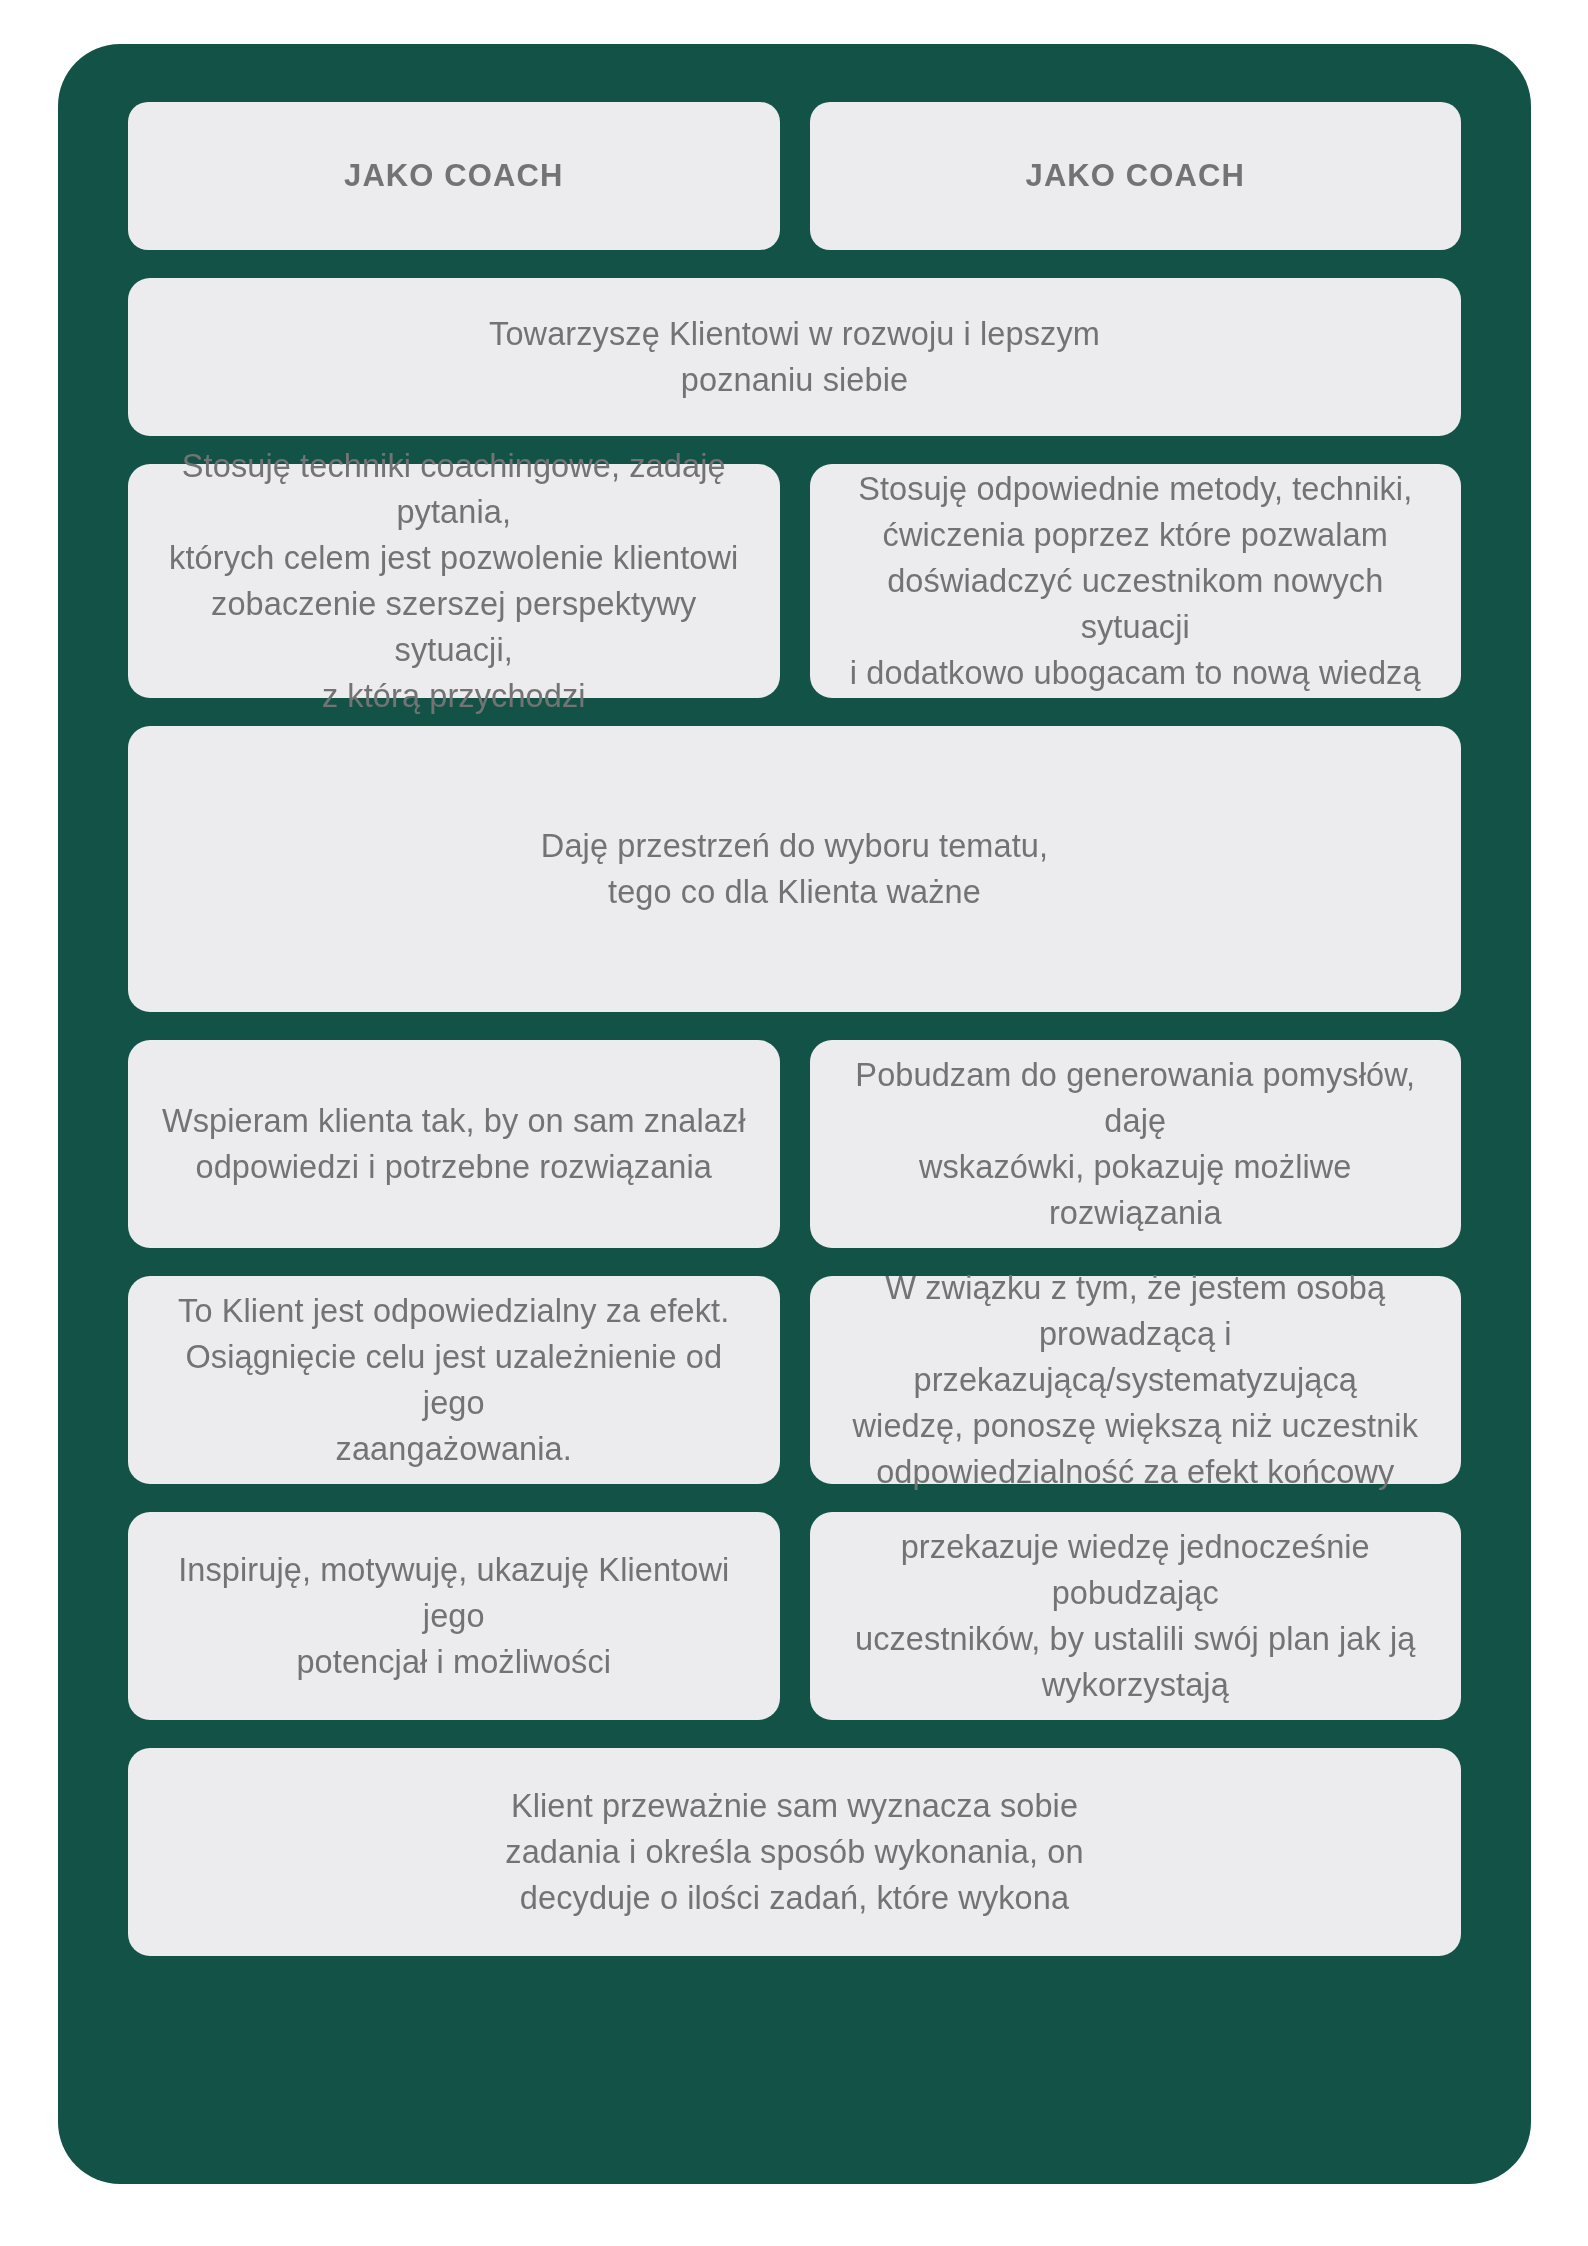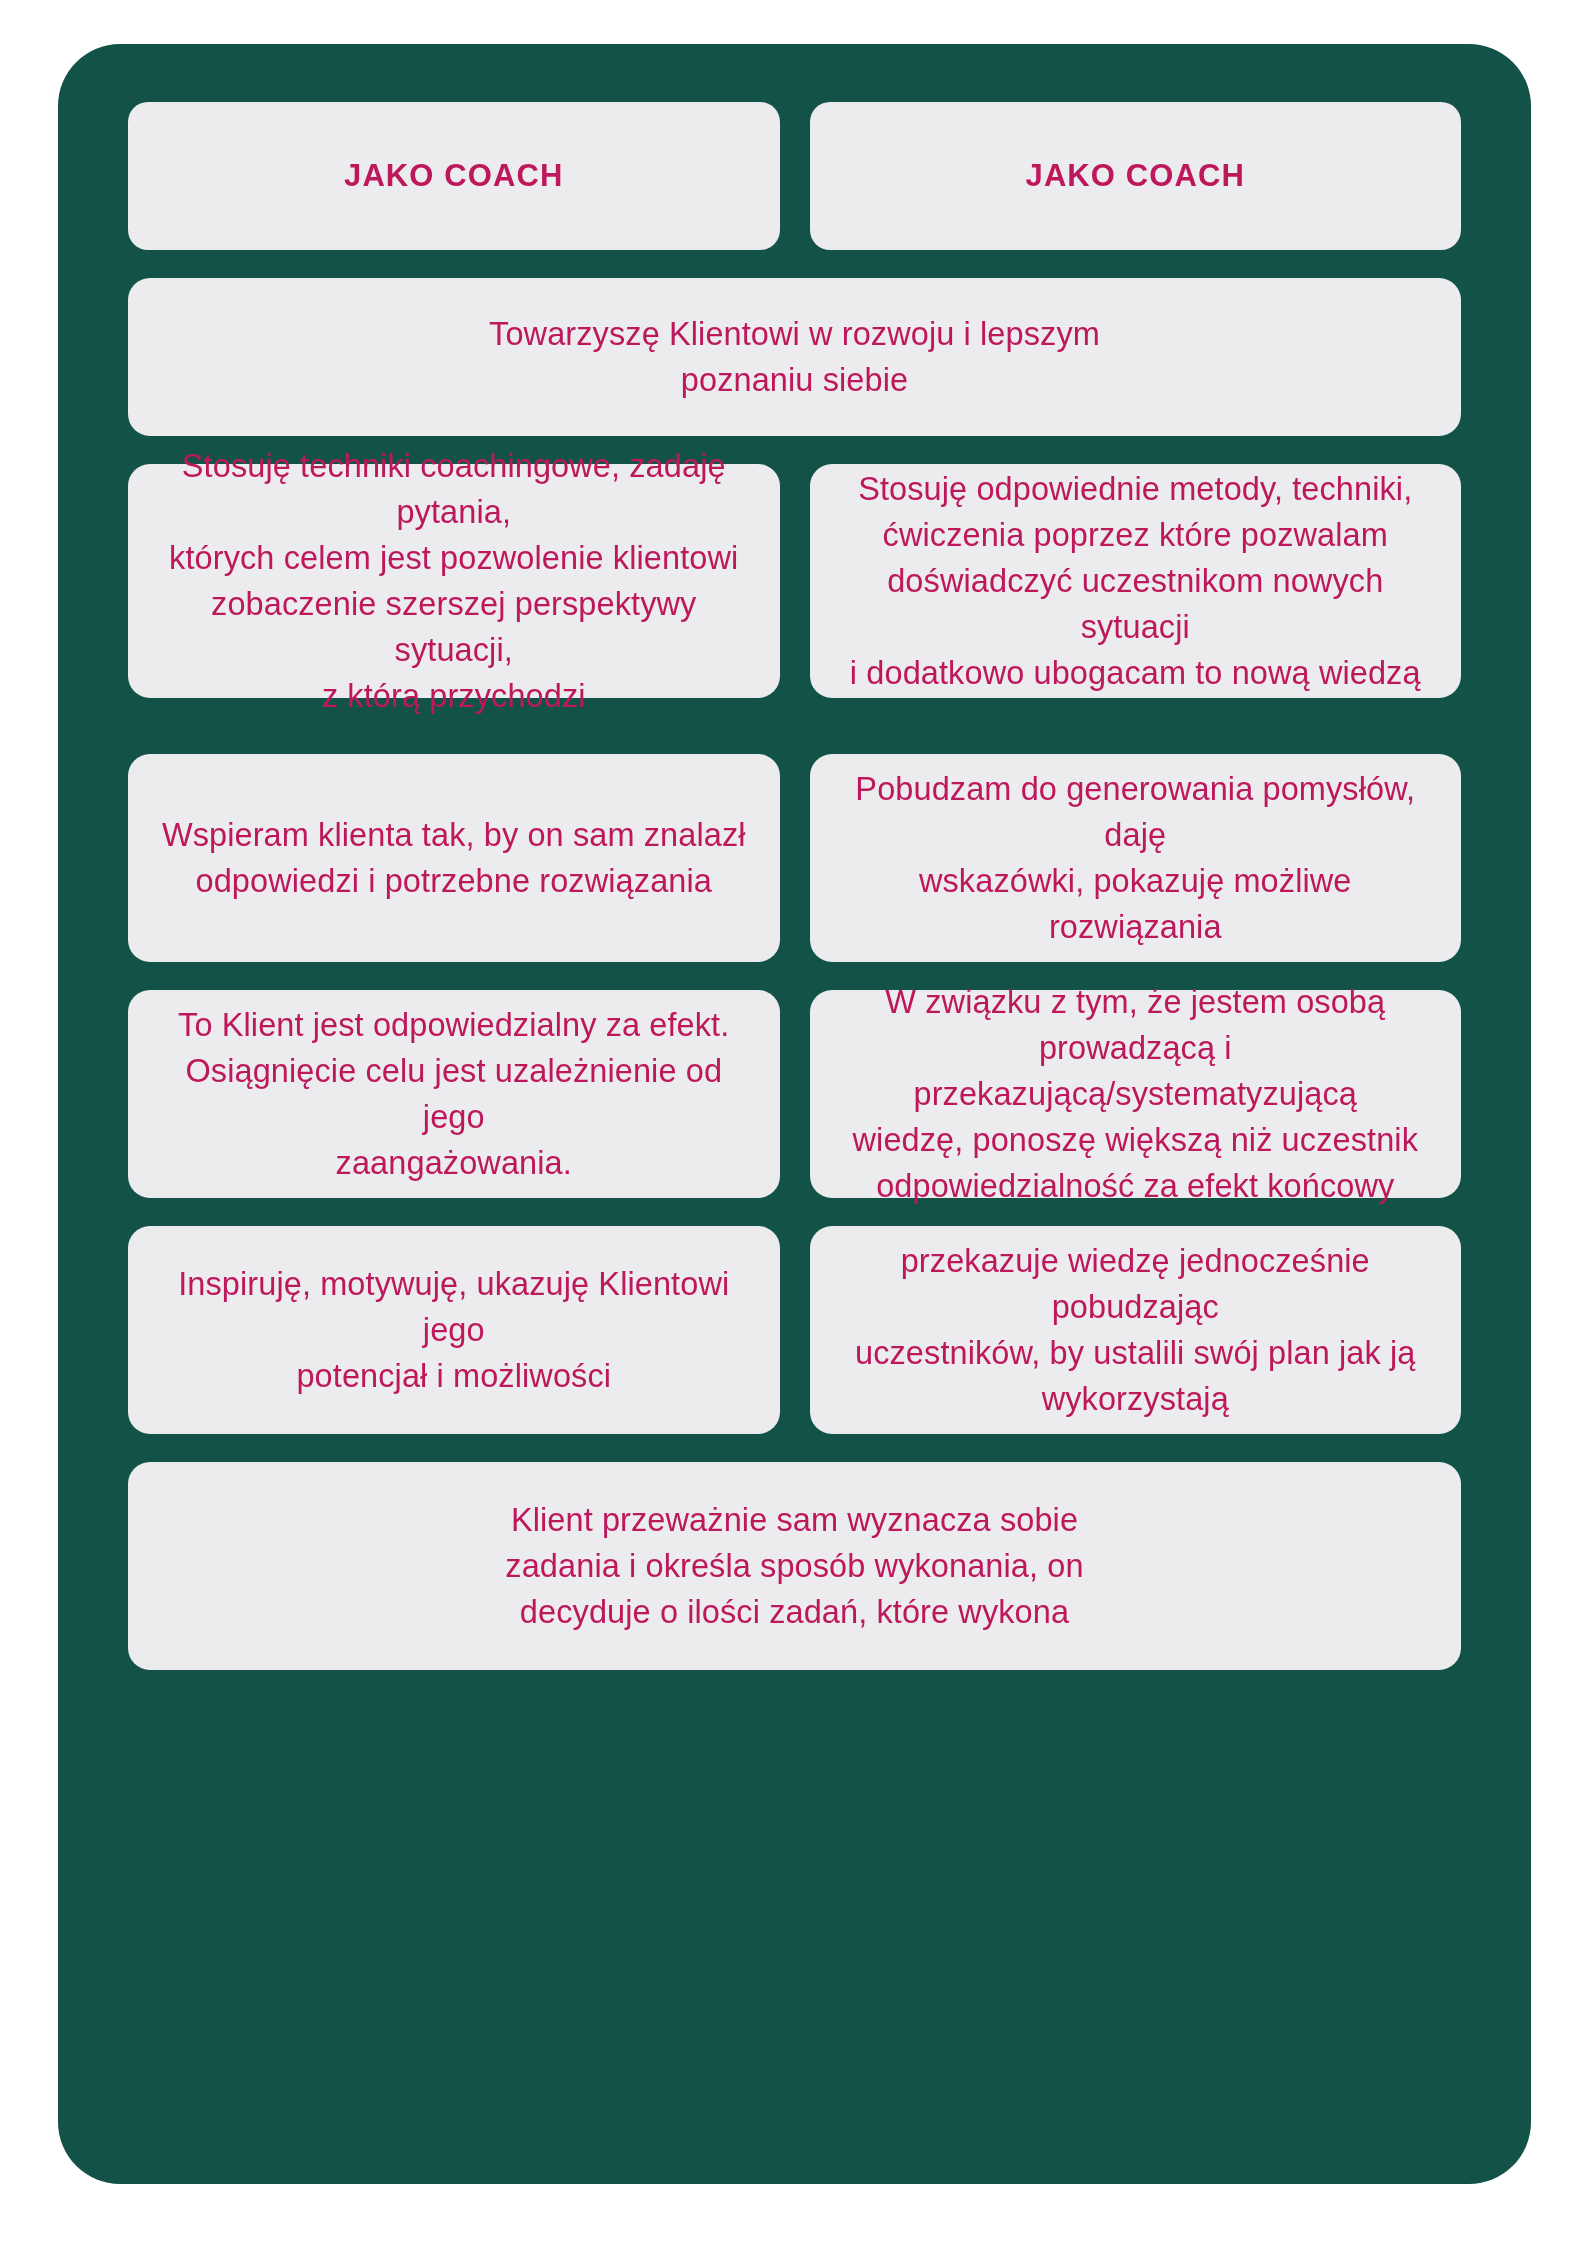--- a/index.html
+++ b/index.html
@@ -55,21 +55,21 @@
     flex: 1 1 0;
     min-width: 0;
     background: #ececee;
     border-radius: 22px;
     display: flex;
     align-items: center;
     justify-content: center;
     text-align: center;
     box-sizing: border-box;
     padding: 14px 22px;
-    color: #be185d;
+    color: #737373;
   }
 
   .cell .txt {
     display: block;
     width: 100%;
     white-space: pre-line;
     font-size: 32.5px;
     line-height: 1.42;
     letter-spacing: 0.1px;
   }
@@ -128,20 +128,24 @@
         </div>
         <div class="cell cell-right">
           <span class="txt">Stosuję odpowiednie metody, techniki,
 ćwiczenia poprzez które pozwalam
 doświadczyć uczestnikom nowych sytuacji
 i dodatkowo ubogacam to nową wiedzą</span>
         </div>
       </div>
 
       <div class="row row-3">
+        <div class="cell cell-left">
+          <span class="txt">Daję przestrzeń do wyboru tematu,
+tego co dla Klienta ważne</span>
+        </div>
       </div>
 
       <div class="row row-4">
         <div class="cell cell-left">
           <span class="txt">Wspieram klienta tak, by on sam znalazł
 odpowiedzi i potrzebne rozwiązania</span>
         </div>
         <div class="cell cell-right">
           <span class="txt">Pobudzam do generowania pomysłów, daję
 wskazówki, pokazuję możliwe rozwiązania</span>

